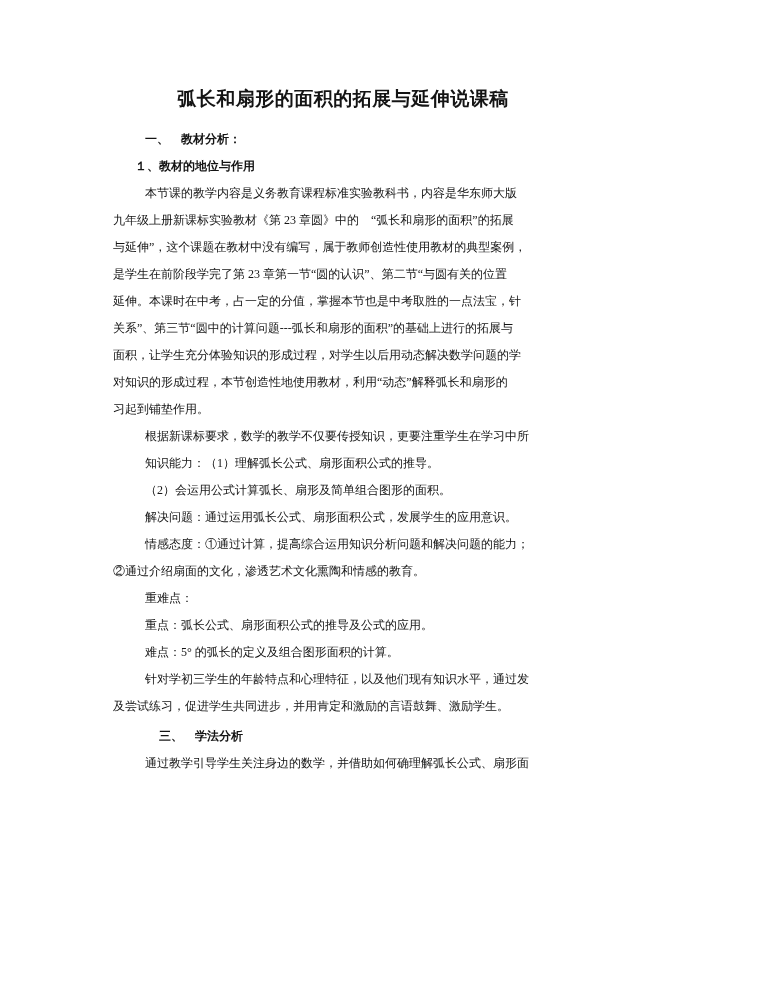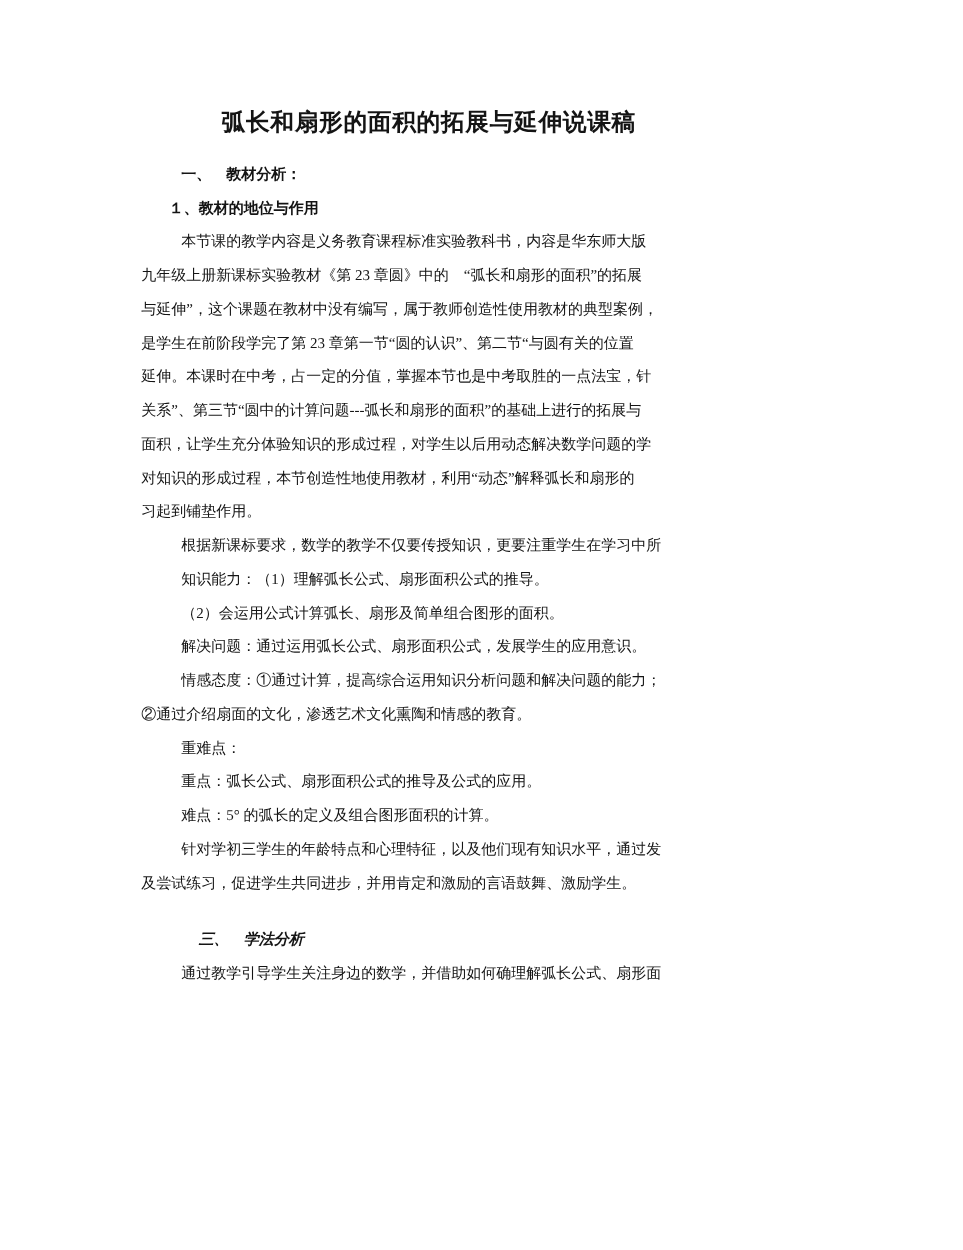--- a/index.html
+++ b/index.html
@@ -34,21 +34,21 @@
     font-size: 12px;
     line-height: 27px;
     white-space: pre;
     text-align: left;
   }
   .h { font-weight: bold; }
   .ind2 { padding-left: 32px; }
   .ind15 { padding-left: 22px; }
   .ind3 { padding-left: 46px; }
   .mt4 { margin-top: 4px; }
-  .mt3 { margin-top: 18px; font-style: italic; }
+  .mt3 { margin-top: 3px; }
 </style>
 </head>
 <body>
 
 <div class="page">
   <h1 class="doc-title">弧长和扇形的面积的拓展与延伸说课稿</h1>
   <div class="doc-body">
       <div class="line h ind2">一、　教材分析：</div>
       <div class="line h ind15">１、教材的地位与作用</div>
       <div class="line ind2">本节课的教学内容是义务教育课程标准实验教科书，内容是华东师大版</div>

